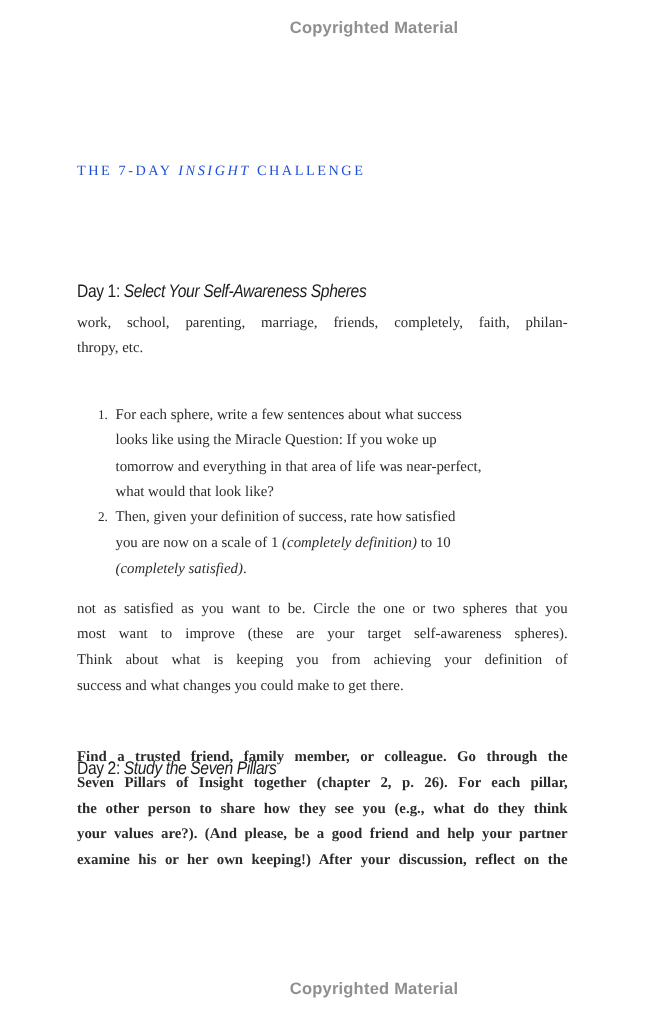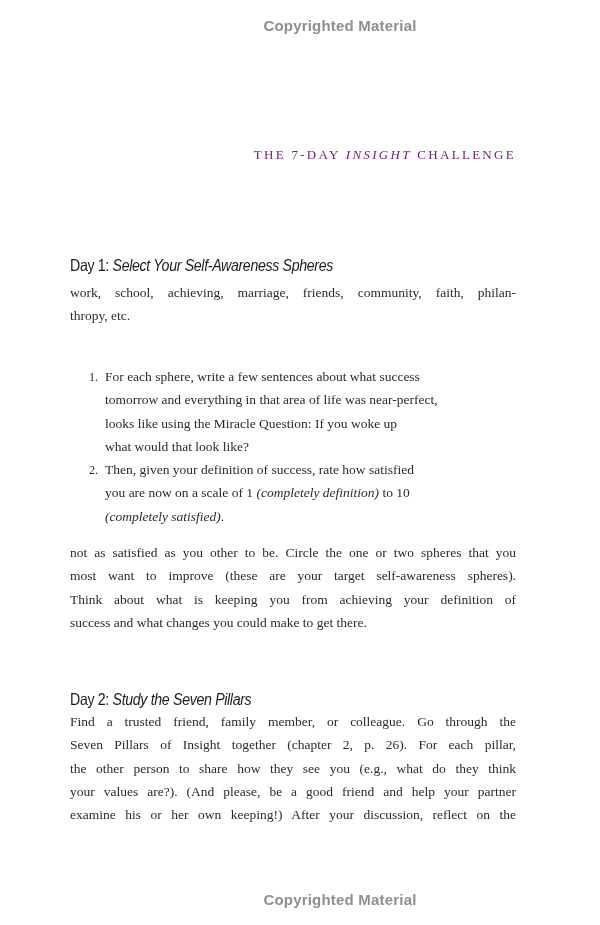--- a/index.html
+++ b/index.html
@@ -30,25 +30,25 @@
     padding-left: 40px;
   }
   .copyright-top { top: 17px; }
   .copyright-bottom { top: 891px; }
 
   
   .running-header {
     top: 147px;
     left: 70px;
     width: 446px;
-    text-align: right;
+    text-align: left;
     font-family: "Liberation Serif", serif;
     font-size: 13px;
     letter-spacing: 2.3px;
-    color: #701a75;
+    color: #1d4ed8;
     white-space: nowrap;
   }
   .rh-em { font-style: italic; }
 
   
   .day-heading {
     left: 70px;
     font-family: "Liberation Sans", sans-serif;
     font-size: 16.5px;
     letter-spacing: -0.4px;
@@ -66,21 +66,21 @@
     left: 70px;
     width: 446px;
     font-family: "Liberation Serif", serif;
     font-size: 13.5px;
     line-height: 23.3px;
     color: #2b2b2b;
   }
   .para-1 { top: 281px; }
   .list-block { top: 365px; }
   .para-2 { top: 541px; }
-  .para-3 { top: 710px; }
+  .para-3 { top: 676px; font-weight: bold; }
 
   .line { text-align: left; white-space: nowrap; }
   .jline {
     text-align: justify;
     text-align-last: justify;
     text-justify: inter-word;
   }
   .indent { text-indent: 27px; }
   .it { font-style: italic; }
 
@@ -103,42 +103,42 @@
 
   <div class="abs running-header">
     <span>THE 7-DAY </span><span class="rh-em">INSIGHT</span><span> CHALLENGE</span>
   </div>
 
   <div class="abs day-heading day-heading-1">
     <span>Day 1: </span><span class="day-title">Select Your Self-Awareness Spheres</span>
   </div>
 
   <div class="abs body-block para-1">
-    <div class="jline">work, school, achieving, marriage, friends, community, faith, philan-</div>
+    <div class="jline">work, school, parenting, marriage, friends, completely, faith, philan-</div>
     <div class="line">thropy, etc.</div>
   </div>
 
   <div class="abs body-block list-block">
     <div class="list-item">
       <span class="list-num">1.</span>
       <div class="line">For each sphere, write a few sentences about what success</div>
+      <div class="line">looks like using the Miracle Question: If you woke up</div>
       <div class="line">tomorrow and everything in that area of life was near-perfect,</div>
-      <div class="line">looks like using the Miracle Question: If you woke up</div>
       <div class="line">what would that look like?</div>
     </div>
     <div class="list-item">
       <span class="list-num">2.</span>
       <div class="line">Then, given your definition of success, rate how satisfied</div>
       <div class="line"><span>you are now on a scale of 1 </span><span class="it">(completely definition)</span><span> to 10</span></div>
       <div class="line"><span class="it">(completely satisfied)</span><span>.</span></div>
     </div>
   </div>
 
   <div class="abs body-block para-2">
-    <div class="jline">not as satisfied as you other to be. Circle the one or two spheres that you</div>
+    <div class="jline">not as satisfied as you want to be. Circle the one or two spheres that you</div>
     <div class="jline">most want to improve (these are your target self-awareness spheres).</div>
     <div class="jline">Think about what is keeping you from achieving your definition of</div>
     <div class="line">success and what changes you could make to get there.</div>
   </div>
 
   <div class="abs day-heading day-heading-2">
     <span>Day 2: </span><span class="day-title">Study the Seven Pillars</span>
   </div>
 
   <div class="abs body-block para-3">

